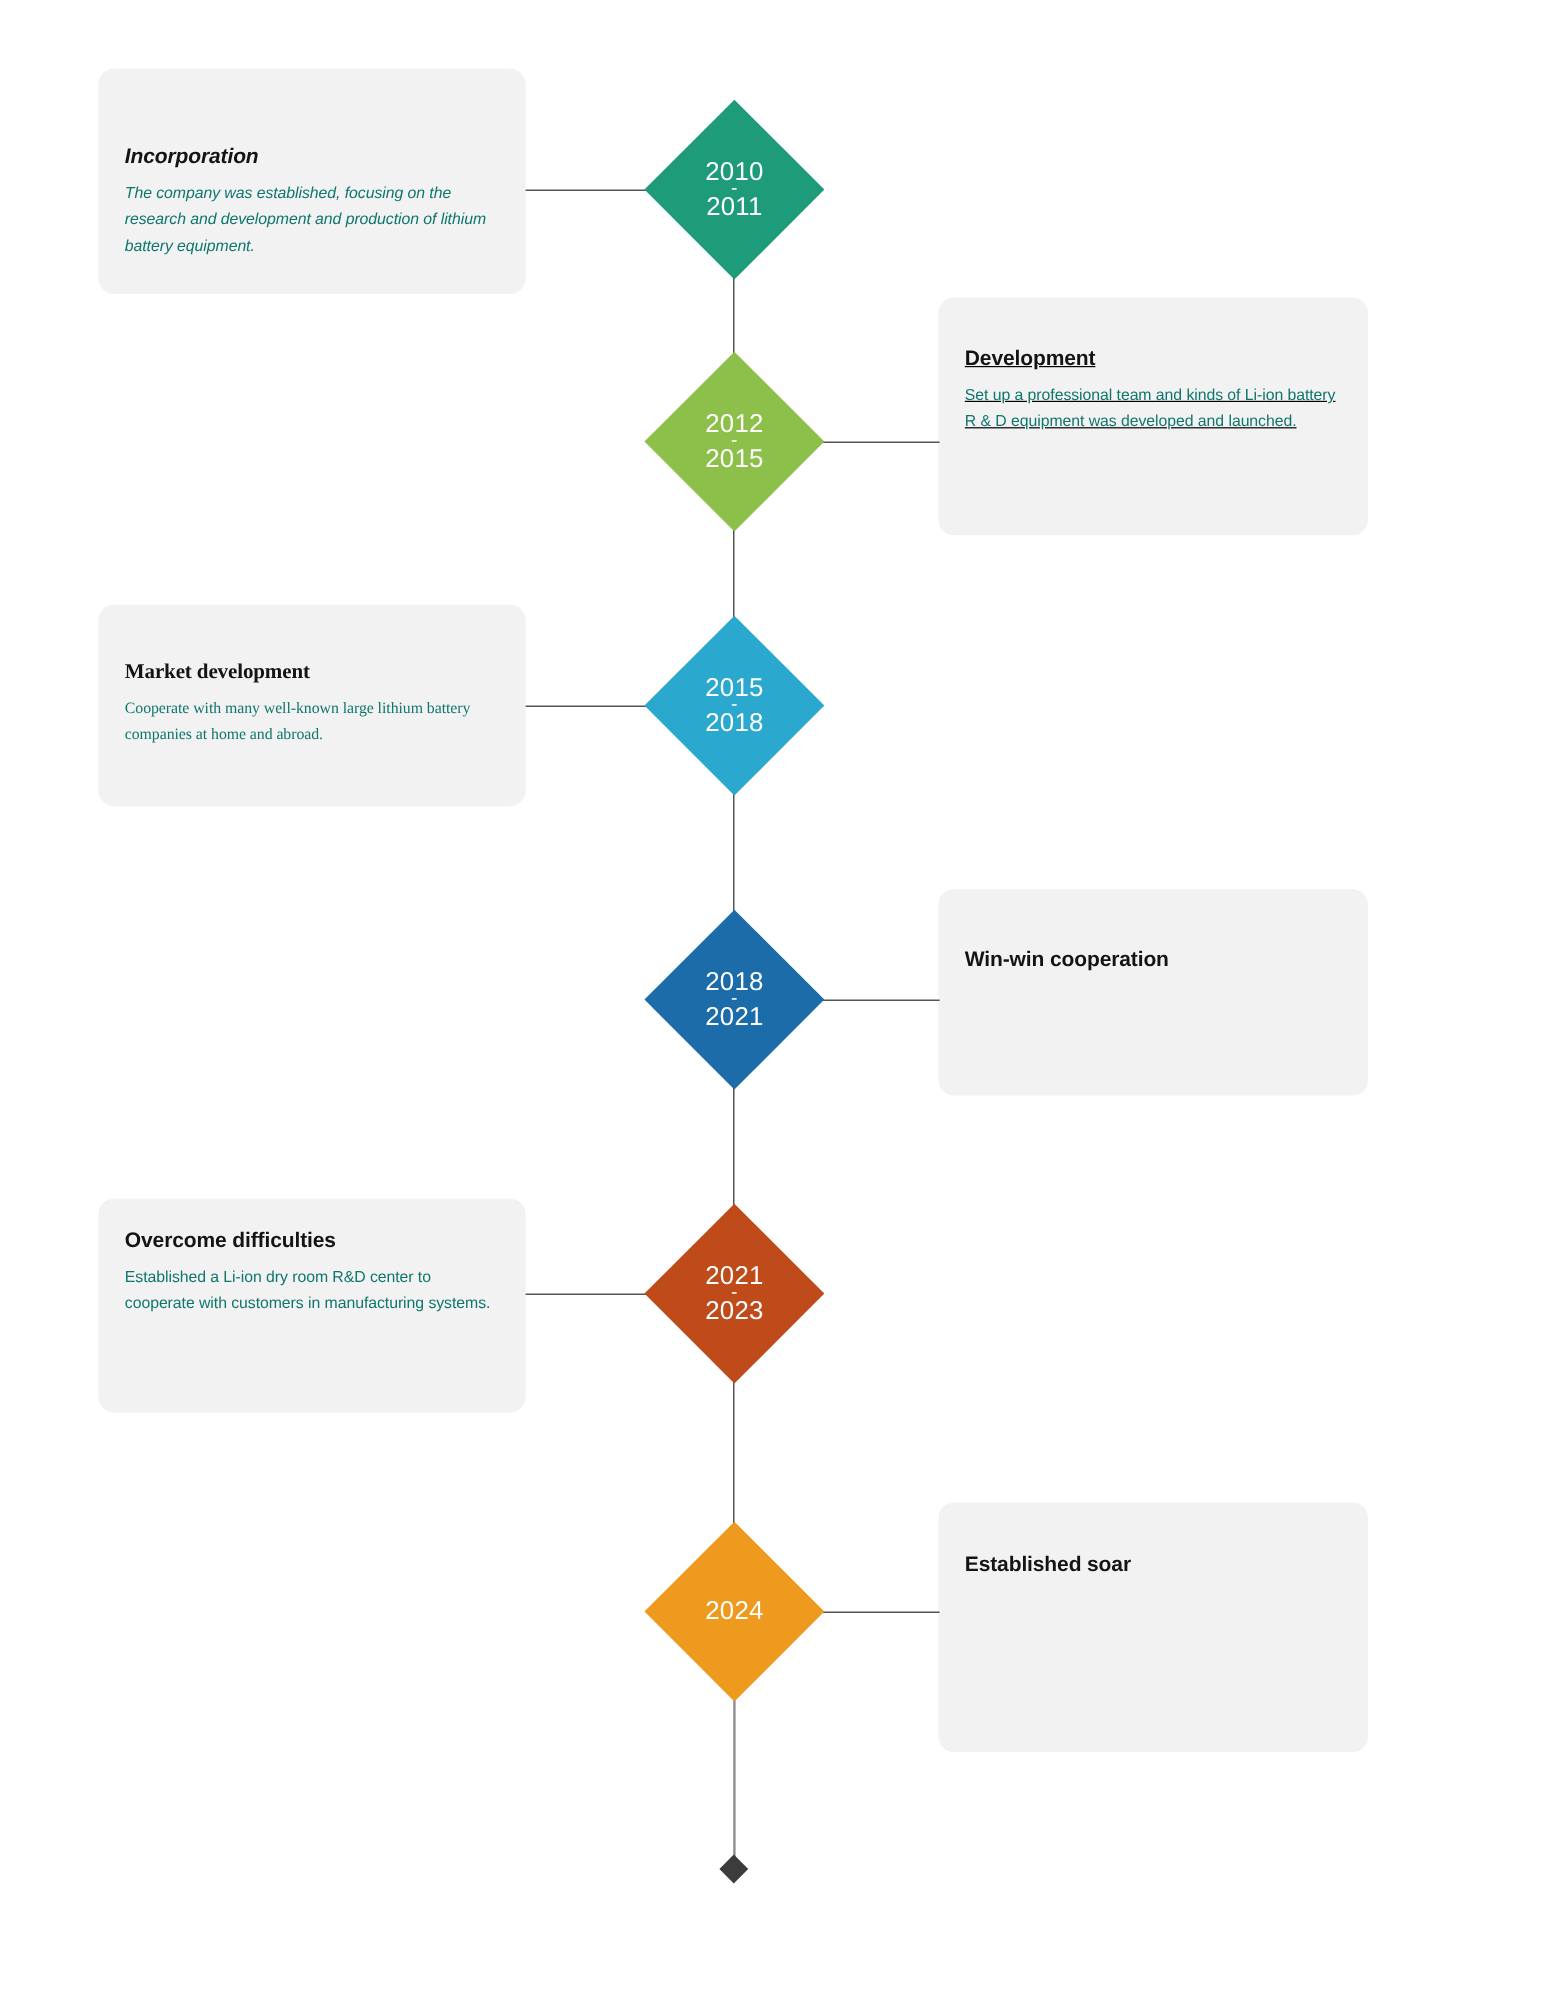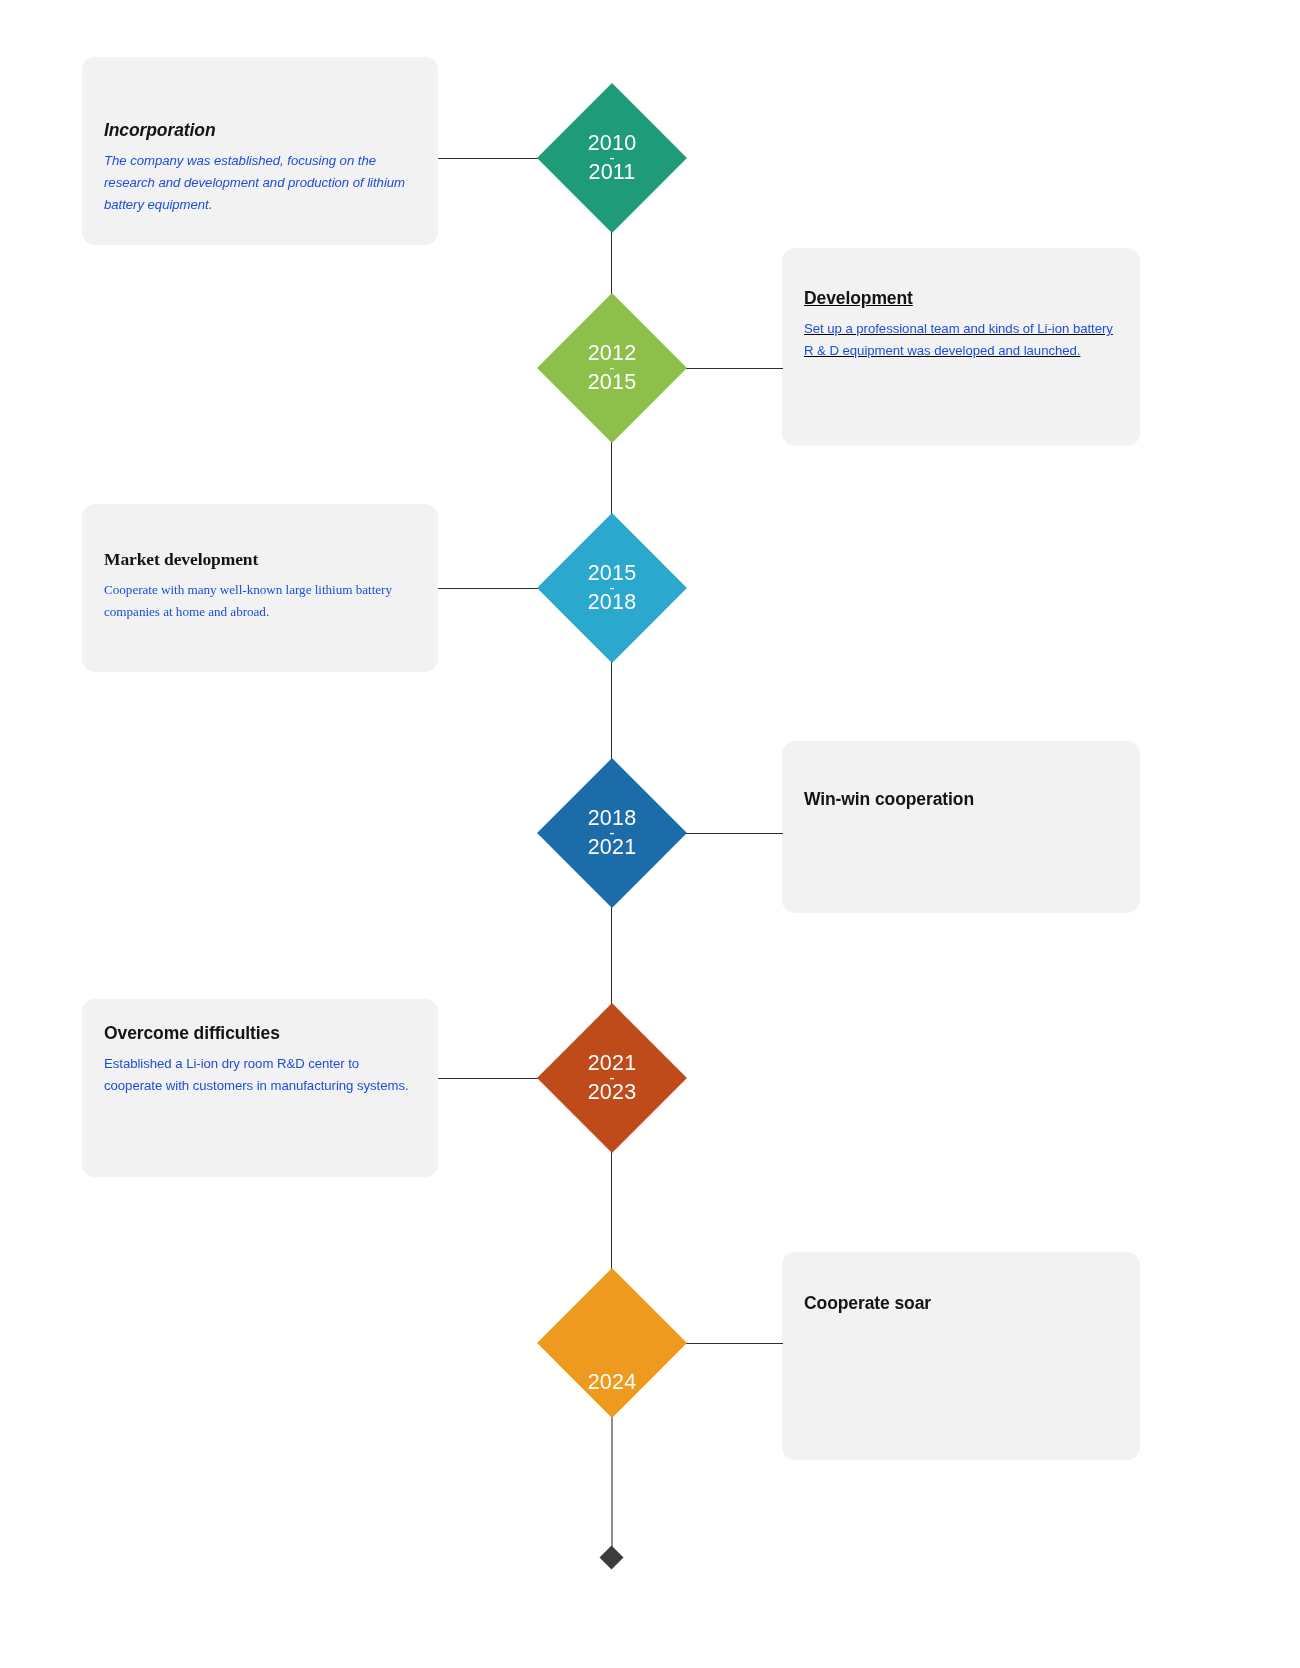--- a/index.html
+++ b/index.html
@@ -67,21 +67,20 @@
     font-family: "Liberation Sans", sans-serif;
   }
   .diamond-label .dash {
     display: block;
     font-size: 16px;
     line-height: 0.42;
     margin: 0;
   }
   .diamond-label.single {
     line-height: 1.0;
-    margin-top: 40px;
   }
 
   
   .card {
     position: absolute;
     background: #f2f2f2;
     border-radius: 13px;
     padding: 0;
   }
   .card-inner {
@@ -92,21 +91,21 @@
   .card-title {
     font-size: 17.5px;
     font-weight: bold;
     color: #141414;
     letter-spacing: -0.1px;
     margin-bottom: 9px;
   }
   .card-body {
     font-size: 13.2px;
     line-height: 1.66;
-    color: #1d4ed8;
+    color: #0f766e;
     letter-spacing: -0.05px;
   }
 </style>
 </head>
 <body>
 
 <div id="timeline">
 
   <div class="spine" style="top:210px;height:106px;"></div>
   <div class="spine" style="top:420px;height:114px;"></div>
@@ -181,21 +180,21 @@
   <div class="leader" style="left:438px;top:1077.5px;width:122px;"></div>
   <div class="diamond" style="left:559px;top:1025px;background:#bf4a1a;"></div>
   <div class="diamond-label" style="left:552px;top:1053px;">
     <span>2021</span>
     <span class="dash">-</span>
     <span>2023</span>
   </div>
 
   <div class="card" style="left:782px;top:1252px;width:358px;height:208px;">
     <div class="card-inner" style="top:41px;">
-      <div class="card-title">Cooperate soar</div>
+      <div class="card-title">Established soar</div>
     </div>
   </div>
   <div class="leader" style="left:663px;top:1342.5px;width:120px;"></div>
   <div class="diamond" style="left:559px;top:1290px;background:#ee9a1f;"></div>
   <div class="diamond-label single" style="left:552px;top:1332px;">
     <span>2024</span>
   </div>
 
 </div>
 

